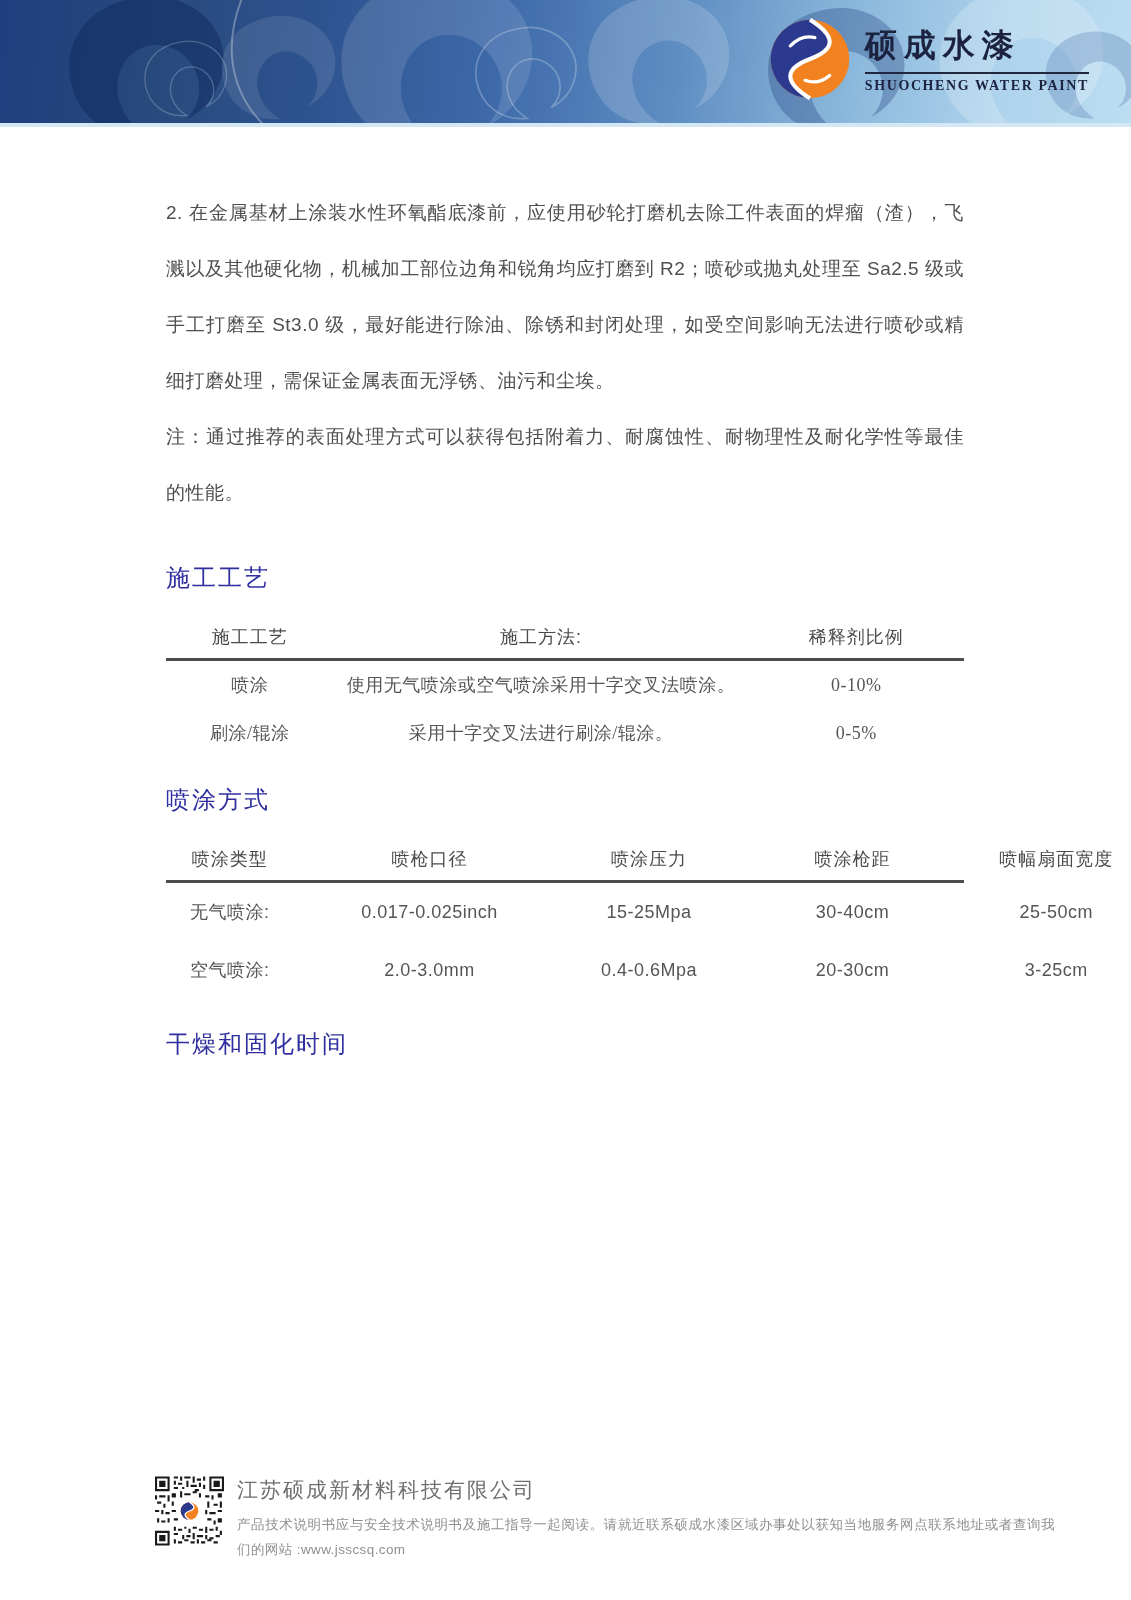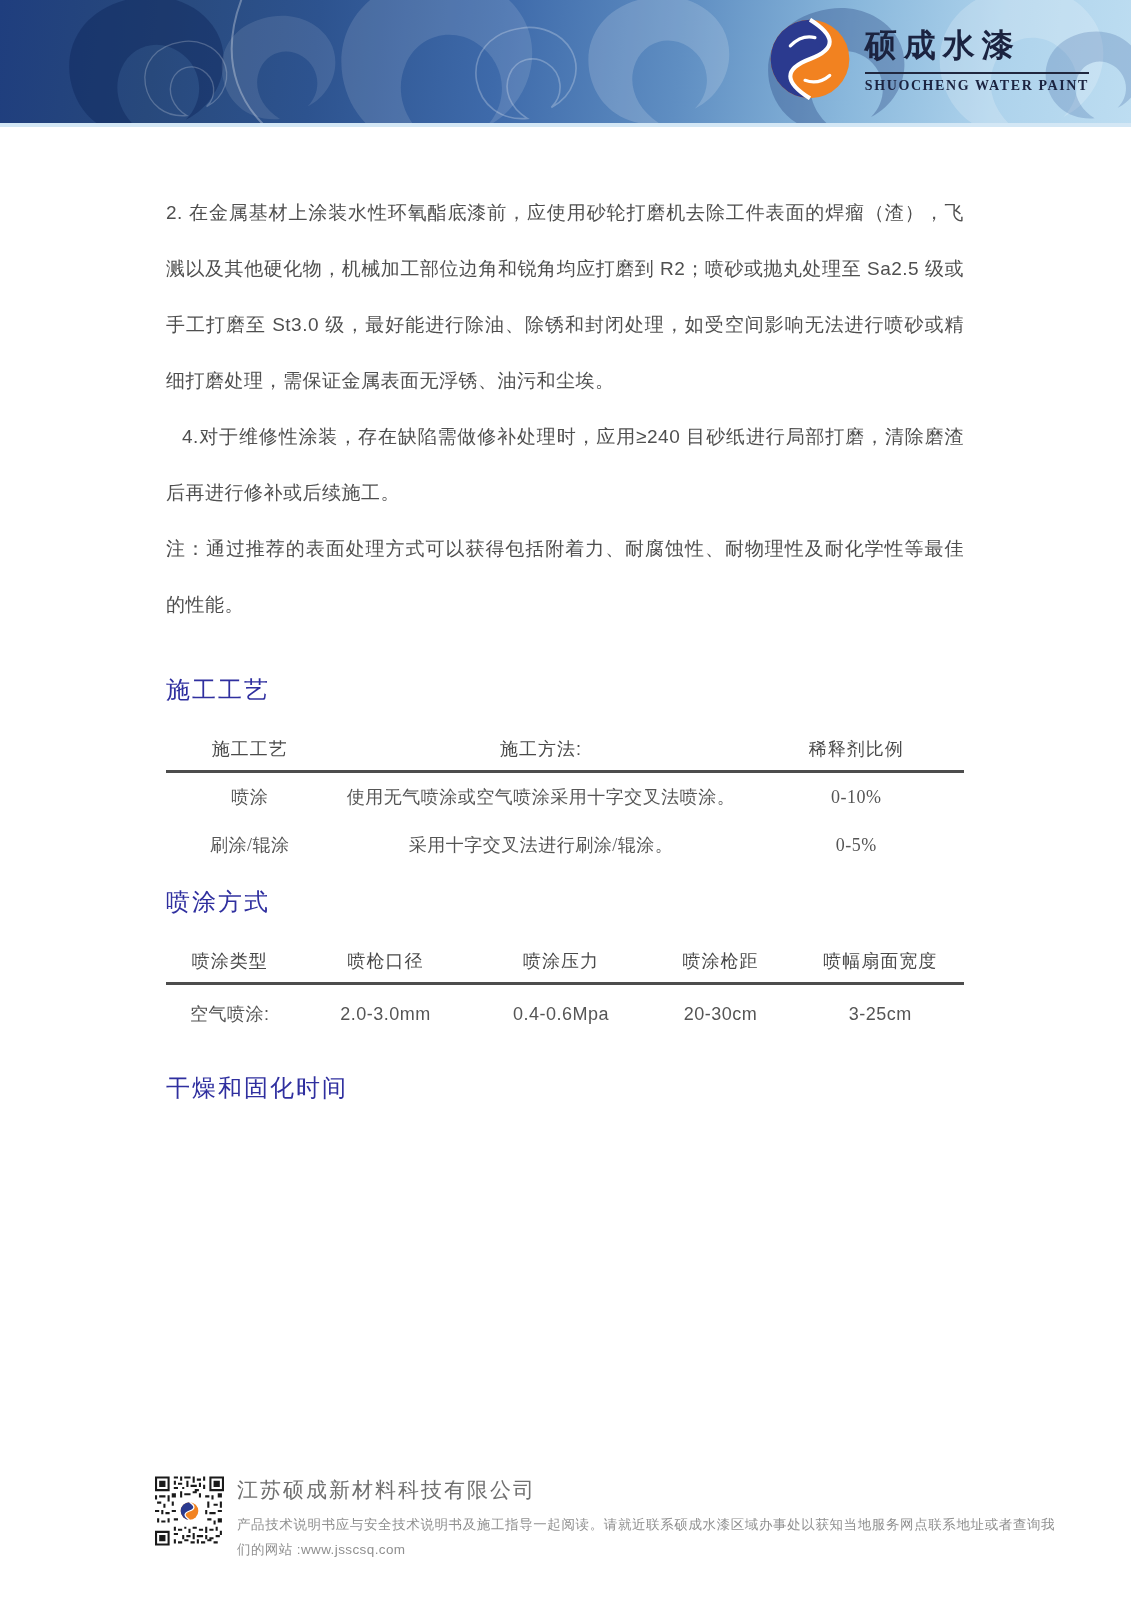--- a/index.html
+++ b/index.html
@@ -74,26 +74,26 @@
     padding-bottom: 9px;
   }
   .tbl .hcell {
     font-size: 18px; color: #4a4a4a; text-align: center;
     letter-spacing: 1px;
   }
   .tbl .drow { display: grid; align-items: center; }
   .tbl .dcell { font-size: 18px; color: #555555; text-align: center; letter-spacing: 0.5px; }
   .t1 .hrow, .t1 .drow { grid-template-columns: 21% 52% 27%; }
   .t1 .drow { height: 48px; font-family: Liberation Serif, serif; }
-  .t2 .hrow, .t2 .drow { grid-template-columns: 16% 23% 21% 19% 21%; }
+  .t2 .hrow, .t2 .drow { grid-template-columns: 16% 23% 21% 19% 21%; gap: 44px; }
   .t2 .drow { height: 58px; }
   .t2 .drow .dcell:first-child { text-align: center; }
   .t1 { margin-bottom: 6px; }
   .t2 .hrow { margin-top: 0; }
-  .sec2 { margin-top: 16px; }
+  .sec2 { margin-top: 26px; }
   .sec3 { margin-top: 28px; }
 
   
   .footer {
     position: absolute; left: 155px; top: 1476px;
     width: 900px;
     display: flex; gap: 13px; align-items: flex-start;
   }
   .qr { width: 69px; height: 70px; flex: 0 0 auto; position: relative; }
   .qr svg { width: 100%; height: 100%; display: block; }
@@ -142,21 +142,20 @@
       <div class="brand-text">
         <div class="brand-cn">硕成水漆</div>
         <div class="brand-en">SHUOCHENG WATER PAINT</div>
       </div>
     </div>
   </header>
 
   <main class="content">
 
     <p class="para">2.  在金属基材上涂装水性环氧酯底漆前，应使用砂轮打磨机去除工件表面的焊瘤（渣），飞溅以及其他硬化物，机械加工部位边角和锐角均应打磨到 R2；喷砂或抛丸处理至 Sa2.5 级或手工打磨至 St3.0 级，最好能进行除油、除锈和封闭处理，如受空间影响无法进行喷砂或精细打磨处理，需保证金属表面无浮锈、油污和尘埃。</p>
-    <p class="para indent">4.对于维修性涂装，存在缺陷需做修补处理时，应用≥240 目砂纸进行局部打磨，清除磨渣后再进行修补或后续施工。</p>
     <p class="para">注：通过推荐的表面处理方式可以获得包括附着力、耐腐蚀性、耐物理性及耐化学性等最佳的性能。</p>
 
     <h2 class="section-title">施工工艺</h2>
 
     <div class="tbl t1">
       <div class="hrow">
         <div class="hcell">施工工艺</div>
         <div class="hcell">施工方法:</div>
         <div class="hcell">稀释剂比例</div>
       </div>
@@ -176,20 +175,27 @@
 
     <div class="tbl t2">
       <div class="hrow">
         <div class="hcell">喷涂类型</div>
         <div class="hcell">喷枪口径</div>
         <div class="hcell">喷涂压力</div>
         <div class="hcell">喷涂枪距</div>
         <div class="hcell">喷幅扇面宽度</div>
       </div>
       <div class="drow">
+        <div class="dcell">无气喷涂:</div>
+        <div class="dcell">0.017-0.025inch</div>
+        <div class="dcell">15-25Mpa</div>
+        <div class="dcell">30-40cm</div>
+        <div class="dcell">25-50cm</div>
+      </div>
+      <div class="drow">
         <div class="dcell">空气喷涂:</div>
         <div class="dcell">2.0-3.0mm</div>
         <div class="dcell">0.4-0.6Mpa</div>
         <div class="dcell">20-30cm</div>
         <div class="dcell">3-25cm</div>
       </div>
     </div>
 
     <h2 class="section-title sec3">干燥和固化时间</h2>
   </main>

